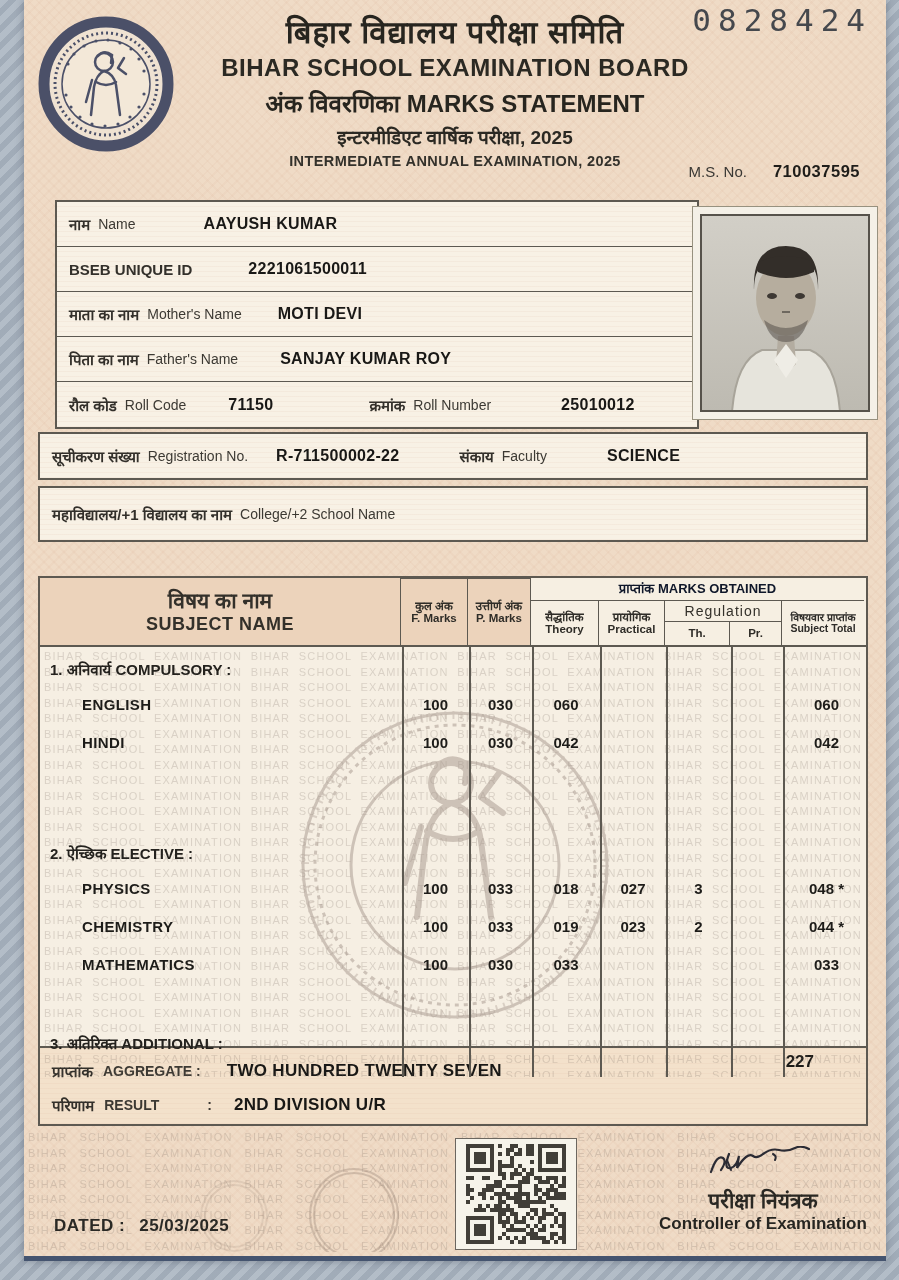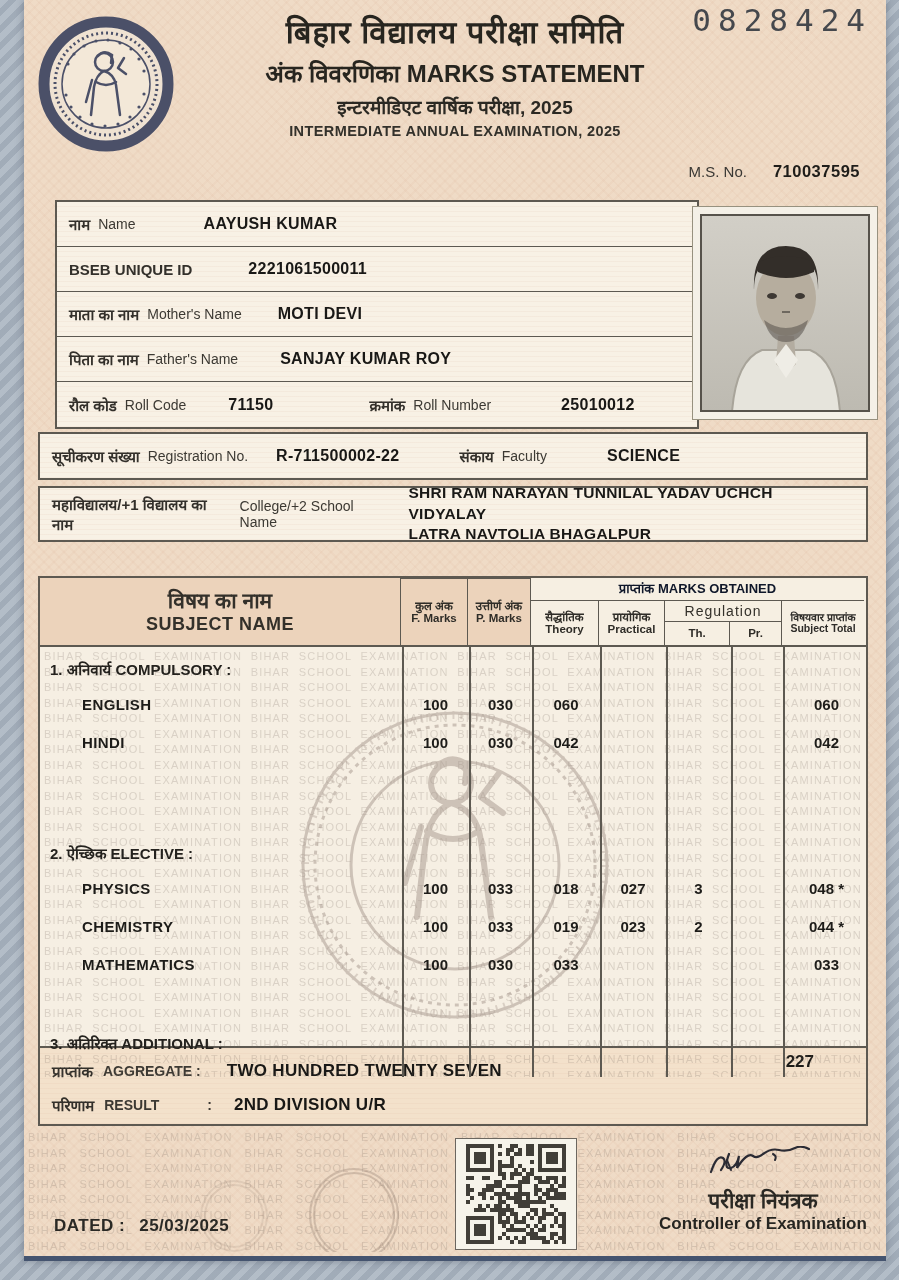--- a/index.html
+++ b/index.html
@@ -138,20 +138,21 @@
               <circle cx="54" cy="108" r="1.6"></circle>
             <circle cx="42" cy="101" r="1.6"></circle>
               <circle cx="33" cy="91" r="1.6"></circle>
               <circle cx="28" cy="79" r="1.6"></circle>
           </g>
         </svg>
       </div>
       <div class="serial">0828424</div>
       <div class="titles">
         <div class="t-hi">बिहार विद्यालय परीक्षा समिति</div>
+        <div class="t-en">BIHAR SCHOOL EXAMINATION BOARD</div>
         <div class="t-sub">अंक विवरणिका MARKS STATEMENT</div>
         <div class="t-exhi">इन्टरमीडिएट वार्षिक परीक्षा, 2025</div>
         <div class="t-exen">INTERMEDIATE ANNUAL EXAMINATION, 2025</div>
       </div>
       <div class="msno">
         <span>M.S. No.</span><b>710037595</b>
       </div>
     </div>
 
     <div class="info box">
@@ -215,24 +216,20 @@
       <span class="lab-en">Registration No.</span>
       <span class="val" style="margin-left:28px">R-711500002-22</span>
       <span class="lab-hi" style="margin-left:60px">संकाय</span>
       <span class="lab-en">Faculty</span>
       <span class="val" style="margin-left:60px">SCIENCE</span>
     </div>
 
     <div class="college box">
       <span class="lab-hi">महाविद्यालय/+1 विद्यालय का नाम</span>
       <span class="lab-en">College/+2 School Name</span>
-      <span class="val" style="margin-left:14px">
-        <span>SHRI RAM NARAYAN TUNNILAL YADAV UCHCH VIDYALAY</span><br>
-        <span>LATRA NAVTOLIA BHAGALPUR</span>
-      </span>
     </div>
 
     <div class="mtable">
       <div class="mhead">
         <div class="hc peach noleft" style="grid-column:1;grid-row:1/4">
           <div class="h-sub-hi">विषय का नाम</div>
           <div class="h-sub-en">SUBJECT NAME</div>
         </div>
         <div class="hc peach" style="grid-column:2;grid-row:1/4">
           <div class="small-hi">कुल अंक</div>

